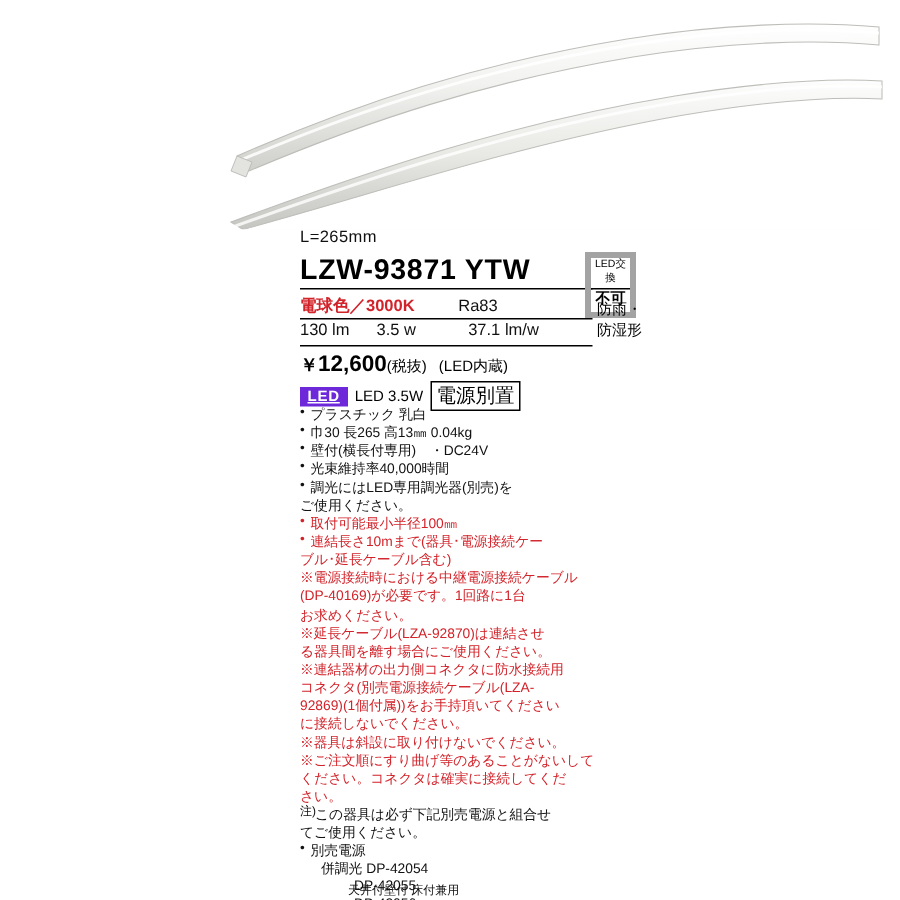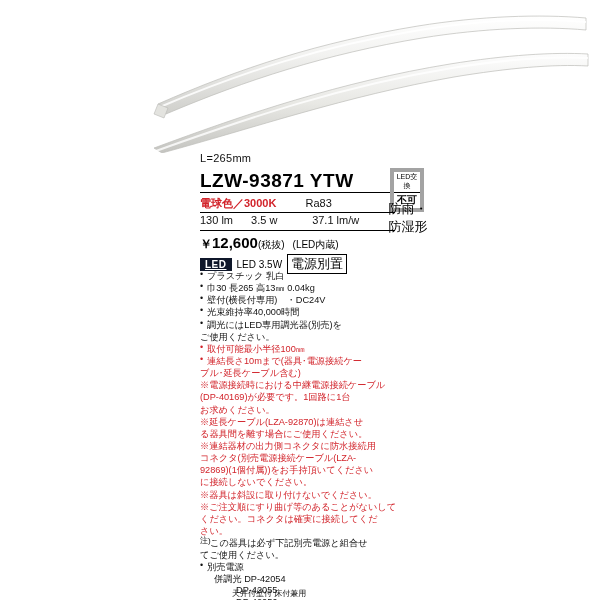--- a/index.html
+++ b/index.html
@@ -127,21 +127,21 @@
   .led-row {
     position: absolute;
     left: 200px;
     top: 254px;
     font-size: 10px;
     display: flex;
     align-items: center;
     gap: 5px;
   }
   .badge-dark {
-    background: #0f172a;
+    background: #6d28d9;
     color: #fff;
     font-size: 10px;
     padding: 1px 5px 1px 5px;
     letter-spacing: .5px;
     font-weight: bold;
     text-decoration: underline;
   }
   .badge-outline {
     border: 1px solid #000;
     font-size: 13px;
@@ -169,22 +169,22 @@
   .box-led .b-bot {
     font-size: 10px;
     font-weight: bold;
     padding-top: 1px;
   }
   .box-rain {
     position: absolute;
     left: 388px;
     top: 200px;
     width: 40px;
-    font-size: 13px;
-    text-align: center;
+    font-size: 10px;
+    text-align: right;
     line-height: 1.35;
   }
 
   
   .desc {
     position: absolute;
     left: 200px;
     top: 270px;
     width: 210px;
     font-size: 9.2px;

